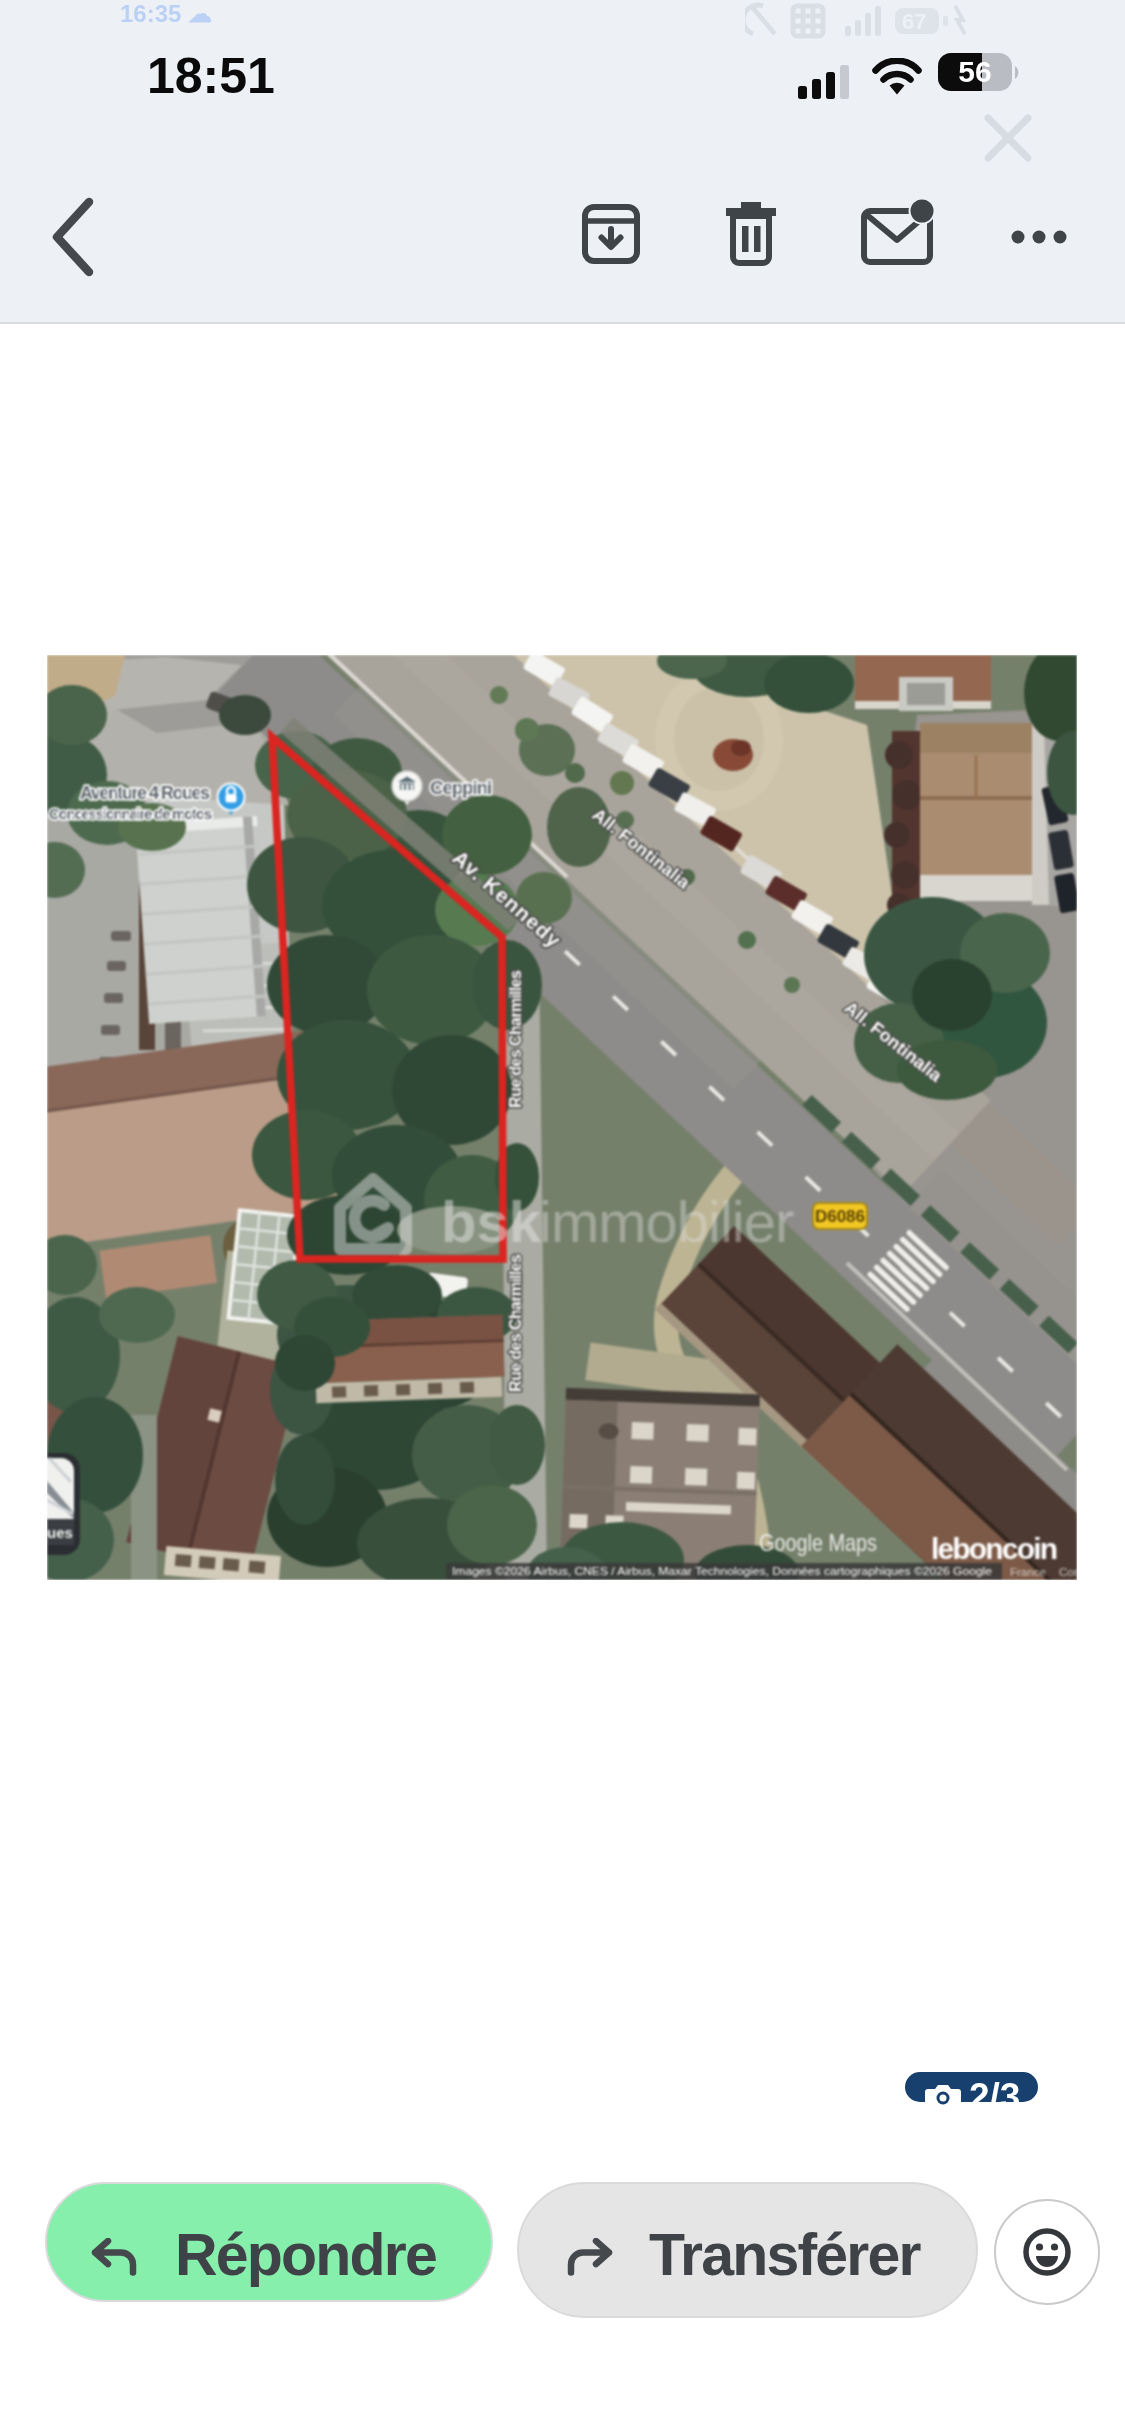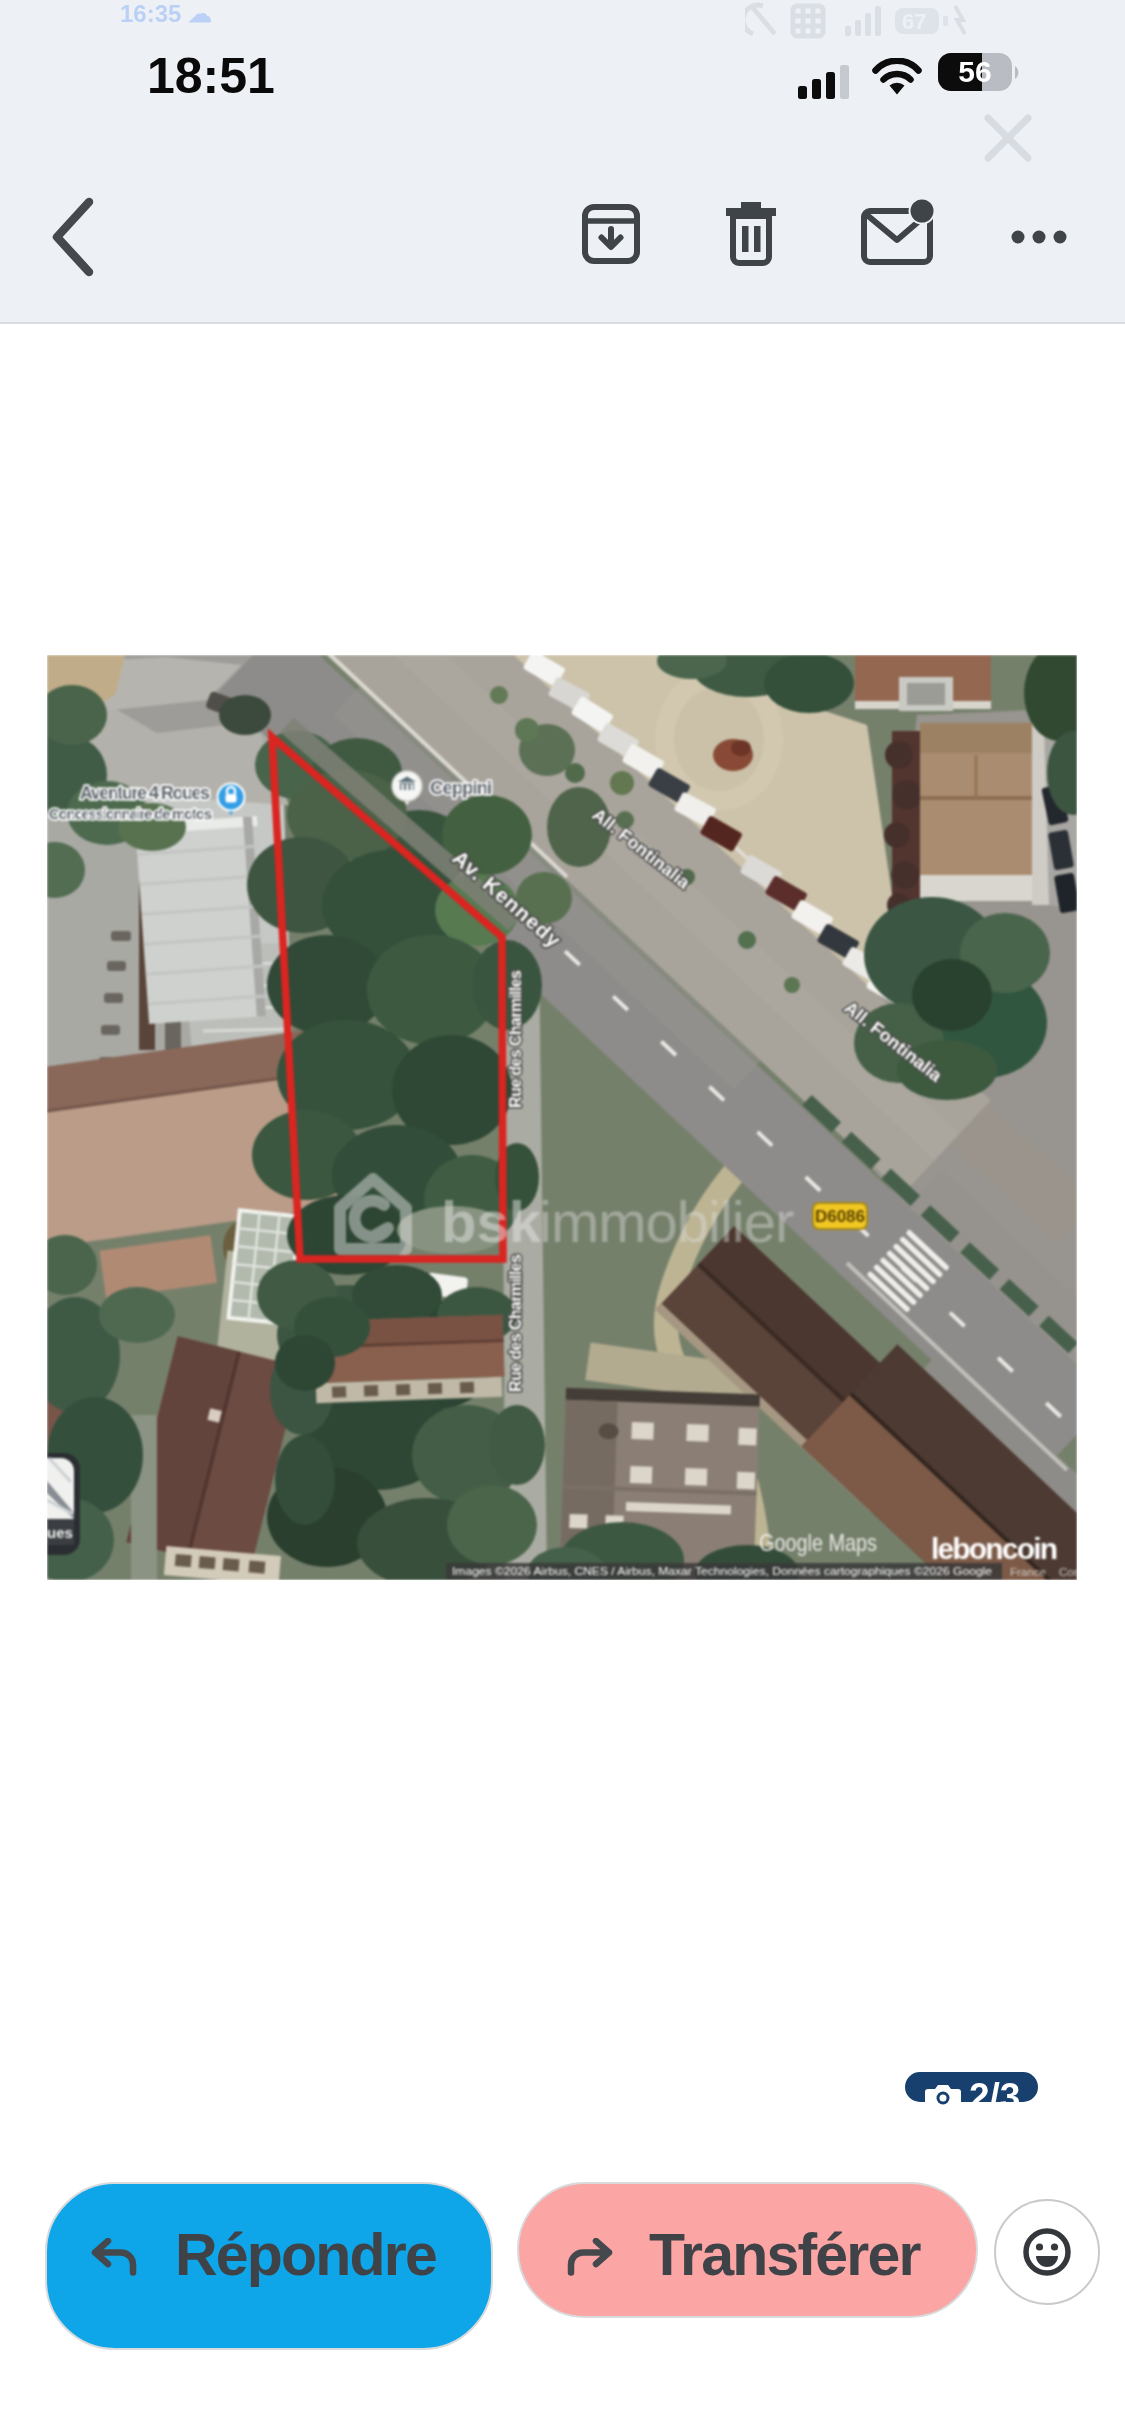--- a/index.html
+++ b/index.html
@@ -505,28 +505,28 @@
 
 <div class="abs" style="left:905px;top:2072px;width:133px;height:30px;background:#17406f;border-radius:25px;">
   <svg class="abs" style="left:20px;top:11px;" width="36" height="27" viewBox="0 0 36 27">
     <path d="M3 6 h7 l3 -4 h10 l3 4 h7 a3 3 0 0 1 3 3 v15 a3 3 0 0 1 -3 3 h-30 a3 3 0 0 1 -3 -3 v-15 a3 3 0 0 1 3 -3 z" fill="#ffffff"></path>
     <circle cx="18" cy="15" r="6.5" fill="#17406f"></circle>
     <circle cx="18" cy="15" r="3.5" fill="#ffffff"></circle>
   </svg>
   <div class="abs" style="left:64px;top:4px;font-size:37px;font-weight:bold;color:#ffffff;">2/3</div>
 </div>
 
-<div class="abs" style="left:45px;top:2182px;width:448px;height:168px;border:2px solid #d9dadc;border-radius:70px;background:#0ea5e9;box-sizing:border-box;">
+<div class="abs" style="left:45px;top:2182px;width:448px;height:120px;border:2px solid #d9dadc;border-radius:70px;background:#86efac;box-sizing:border-box;">
   <svg class="abs" style="left:44px;top:54px;" width="50" height="38" viewBox="0 0 50 38">
     <path d="M17 3 L4 14.5 L17 26 M4 14.5 H30 a12 12 0 0 1 12 12 v8" stroke="#45494d" stroke-width="6.5" fill="none" stroke-linecap="round" stroke-linejoin="round"></path>
   </svg>
   <div class="abs" style="left:128px;top:37px;font-size:59px;font-weight:bold;color:#3f4347;letter-spacing:-1.8px;">Répondre</div>
 </div>
 
-<div class="abs" style="left:517px;top:2182px;width:461px;height:136px;border:2px solid #d9dadc;border-radius:70px;background:#fca5a5;box-sizing:border-box;text-align:right;">
+<div class="abs" style="left:517px;top:2182px;width:461px;height:136px;border:2px solid #d9dadc;border-radius:70px;background:#e5e5e5;box-sizing:border-box;text-align:right;">
   <svg class="abs" style="left:44px;top:54px;" width="50" height="38" viewBox="0 0 50 38">
     <path d="M33 3 L46 14.5 L33 26 M46 14.5 H20 a12 12 0 0 0 -12 12 v8" stroke="#45494d" stroke-width="6.5" fill="none" stroke-linecap="round" stroke-linejoin="round"></path>
   </svg>
   <div class="abs" style="left:130px;top:37px;font-size:59px;font-weight:bold;color:#3f4347;letter-spacing:-1.8px;">Transférer</div>
 </div>
 
 <div class="abs" style="left:994px;top:2199px;width:106px;height:106px;border:2px solid #c9cacc;border-radius:53px;background:#ffffff;box-sizing:border-box;">
   <svg class="abs" style="left:26px;top:26px;" width="50" height="50" viewBox="0 0 50 50">
     <circle cx="25" cy="25" r="21" stroke="#34383c" stroke-width="5.5" fill="none"></circle>
     <circle cx="17.5" cy="20" r="3.6" fill="#34383c"></circle>

